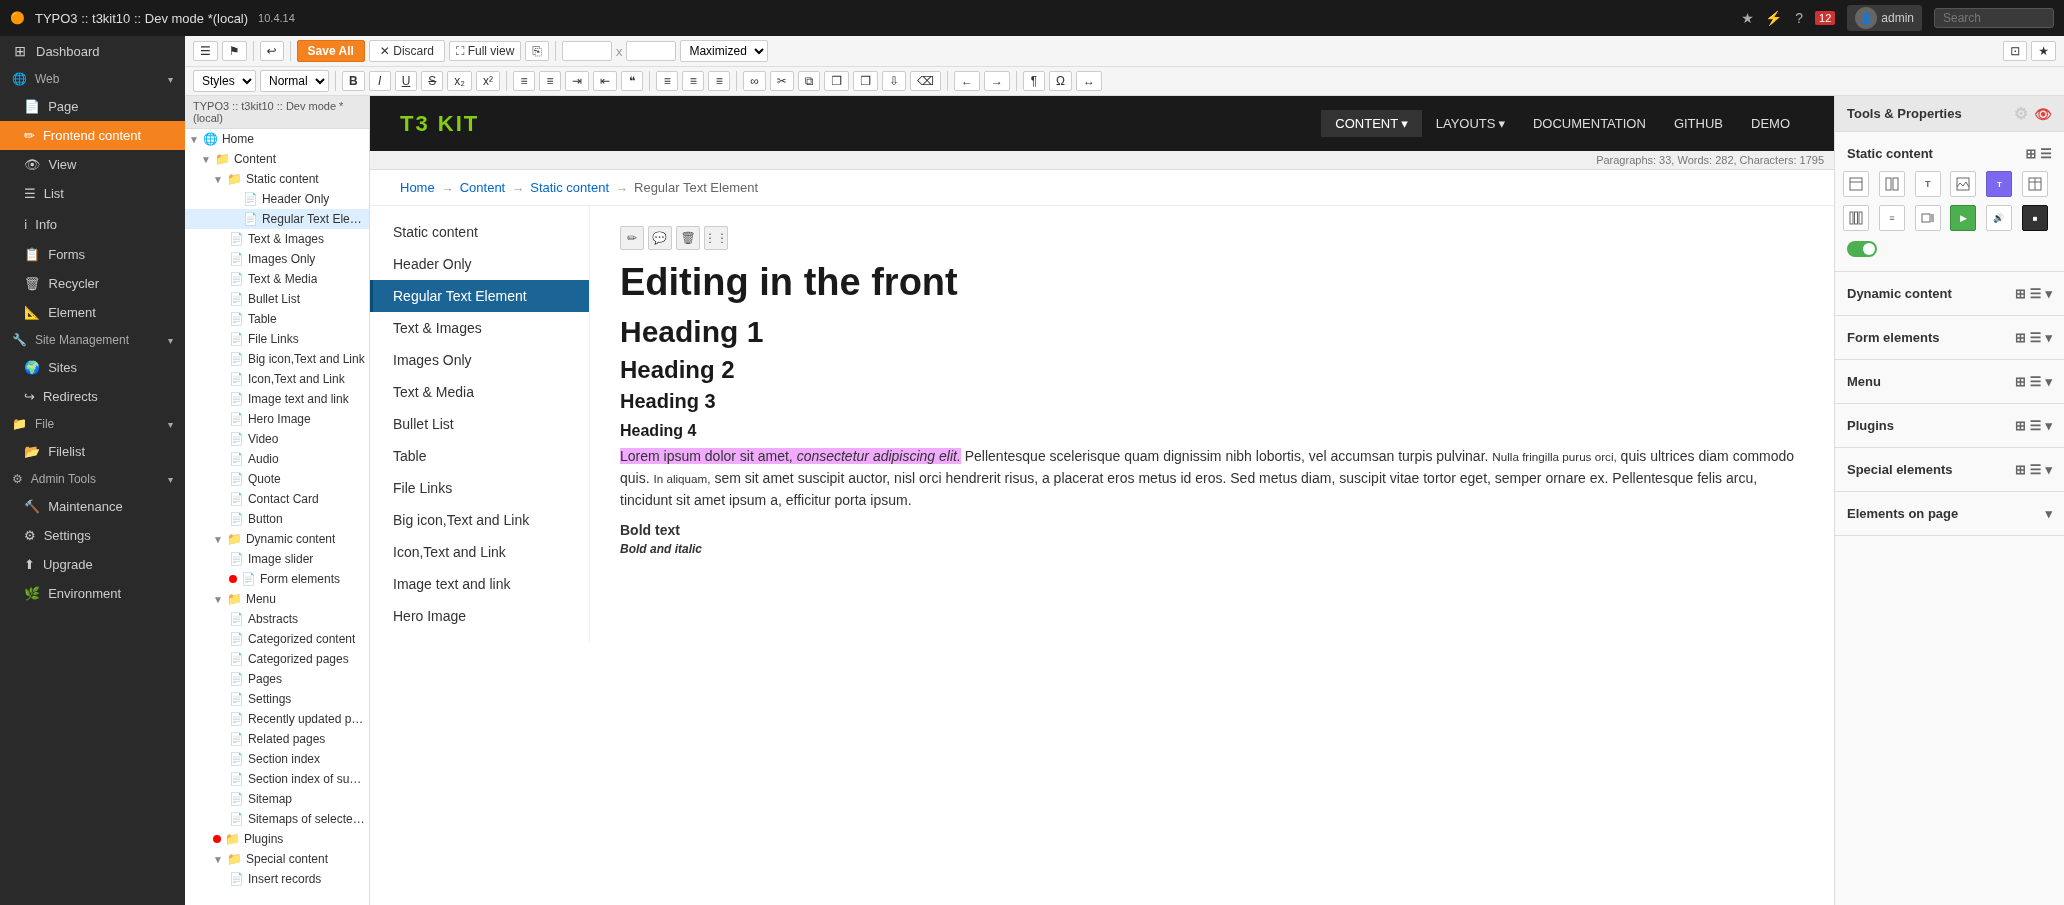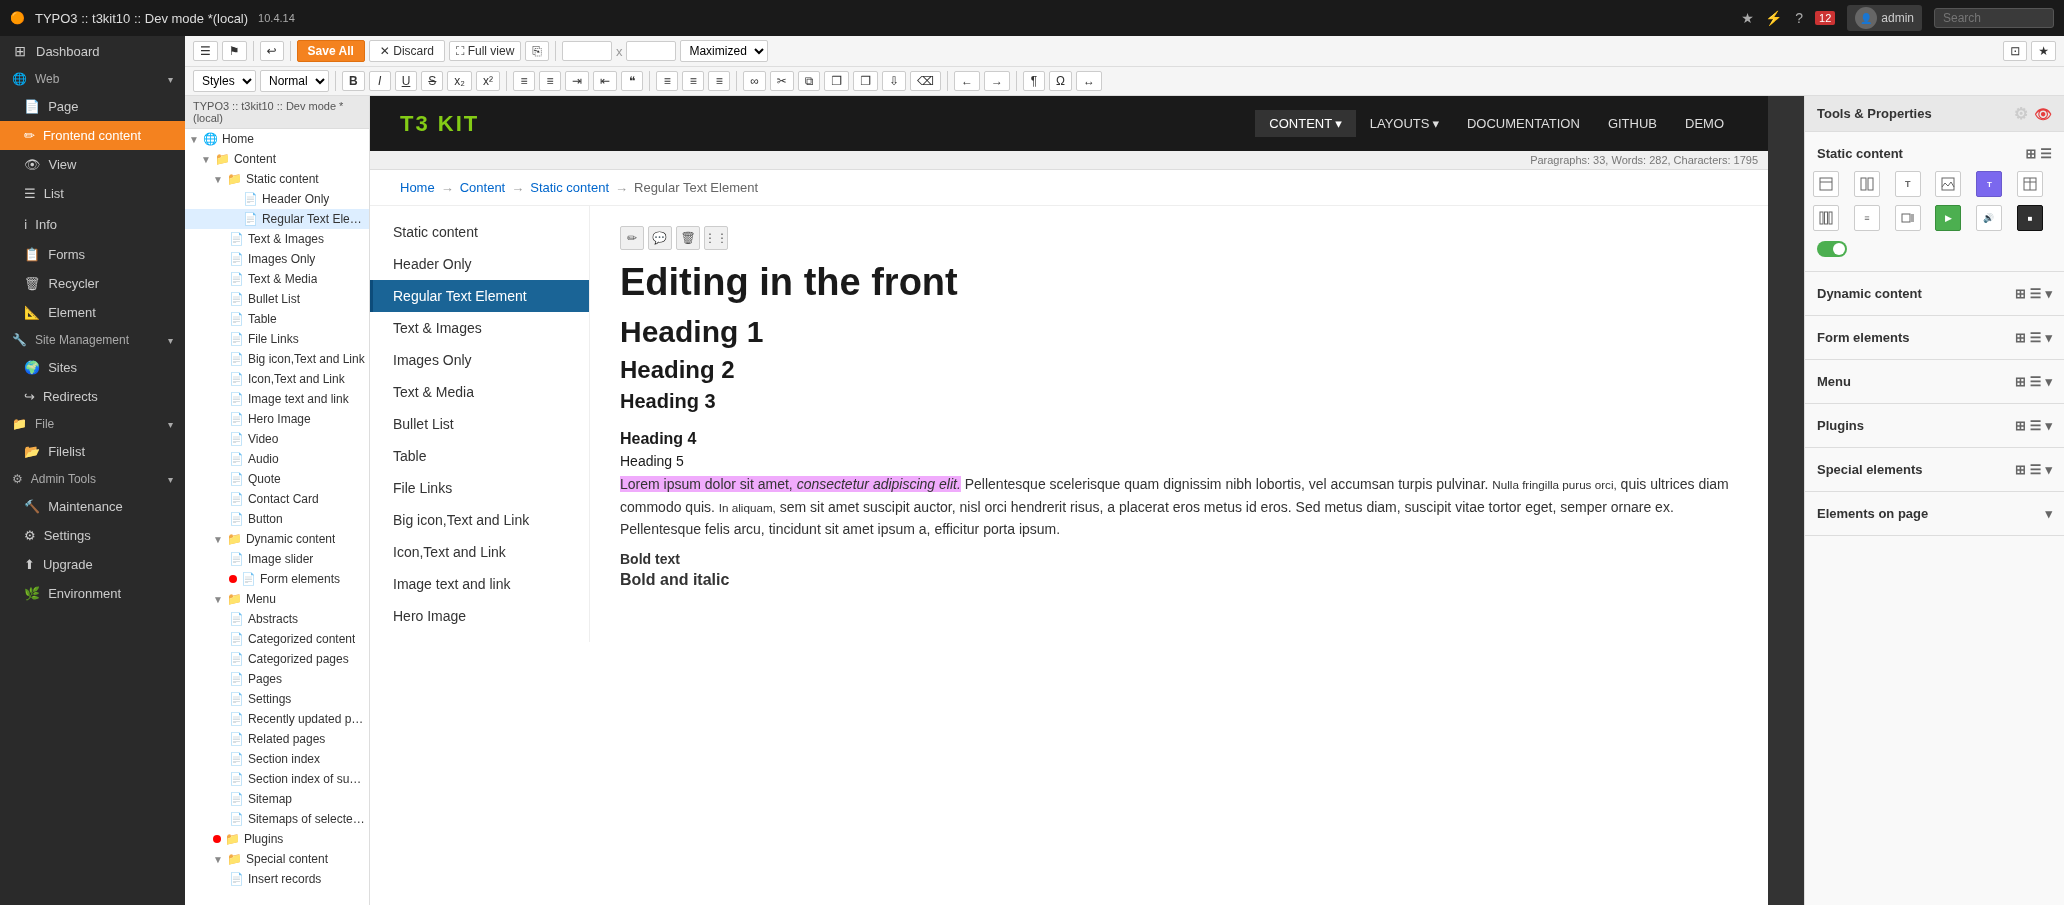--- a/index.html
+++ b/index.html
@@ -211,36 +211,35 @@
       align-items: center;
       justify-content: center;
       font-size: 12px;
       color: #555;
     }
 
     
     .content-heading1 { font-size: 38px; font-weight: bold; color: #1a1a1a; line-height: 1.2; margin-bottom: 8px; }
     .content-heading2 { font-size: 30px; font-weight: bold; color: #1a1a1a; line-height: 1.2; margin-bottom: 6px; }
     .content-heading3 { font-size: 24px; font-weight: bold; color: #1a1a1a; line-height: 1.2; margin-bottom: 5px; }
-    .content-heading4 { font-size: 20px; font-weight: bold; color: #1a1a1a; line-height: 1.2; margin-bottom: 16px; }
+    .content-heading4 { font-size: 20px; font-weight: bold; color: #1a1a1a; line-height: 1.2; margin-bottom: 8px; }
     .content-heading5 { font-size: 16px; font-weight: bold; color: #1a1a1a; line-height: 1.2; margin-bottom: 4px; }
     .content-para { font-size: 14px; line-height: 1.6; color: #333; margin-bottom: 10px; }
     .highlight { background: #f0abfc; }
     .content-bold { font-weight: bold; display: block; margin-bottom: 4px; font-size: 14px; }
     .content-italic { font-style: italic; display: block; margin-bottom: 4px; font-size: 14px; color: #555; }
-    .content-bold-italic { font-weight: bold; display: block; margin-bottom: 4px; font-size: 16px; }
+    .content-bold-italic { font-weight: bold; font-style: italic; display: block; margin-bottom: 4px; font-size: 12px; }
 
     
     .right-panel {
-      width: 260px;
+      width: 230px;
       flex-shrink: 0;
       background: #f9f9f9;
       border-left: 1px solid #ddd;
       overflow-y: auto;
-      margin-left: 36px;
     }
     .right-panel-header {
       padding: 8px 12px;
       background: #e8e8e8;
       border-bottom: 1px solid #ddd;
       font-size: 13px;
       font-weight: bold;
       color: #333;
       display: flex;
       align-items: center;
@@ -701,21 +700,20 @@
                 <button class="edit-btn">💬</button>
                 <button class="edit-btn">🗑</button>
                 <button class="edit-btn">⋮⋮</button>
               </div>
 
               <div class="content-heading1">Editing in the front</div>
               <div class="content-heading2">Heading 1</div>
               <div class="content-heading3">Heading 2</div>
               <div class="content-heading4">Heading 3</div>
               <div class="content-heading5">Heading 4</div>
-              <div class="content-heading5" style="font-size:14px; font-weight:normal;">Heading 5</div>
 
               <p class="content-para">
                 <span class="highlight">Lorem ipsum dolor sit amet, <em>consectetur adipiscing elit.</em></span>
                 Pellentesque scelerisque quam dignissim nibh lobortis, vel accumsan turpis pulvinar. <small>Nulla fringilla purus orci,</small> quis ultrices diam commodo quis. <small>In aliquam,</small> sem sit amet suscipit auctor, nisl orci hendrerit risus, a placerat eros metus id eros. Sed metus diam, suscipit vitae tortor eget, semper ornare ex. Pellentesque felis arcu, tincidunt sit amet ipsum a, efficitur porta ipsum.
               </p>
 
               <span class="content-bold">Bold text</span>
               <span class="content-bold-italic">Bold and italic</span>
             </div>
 

